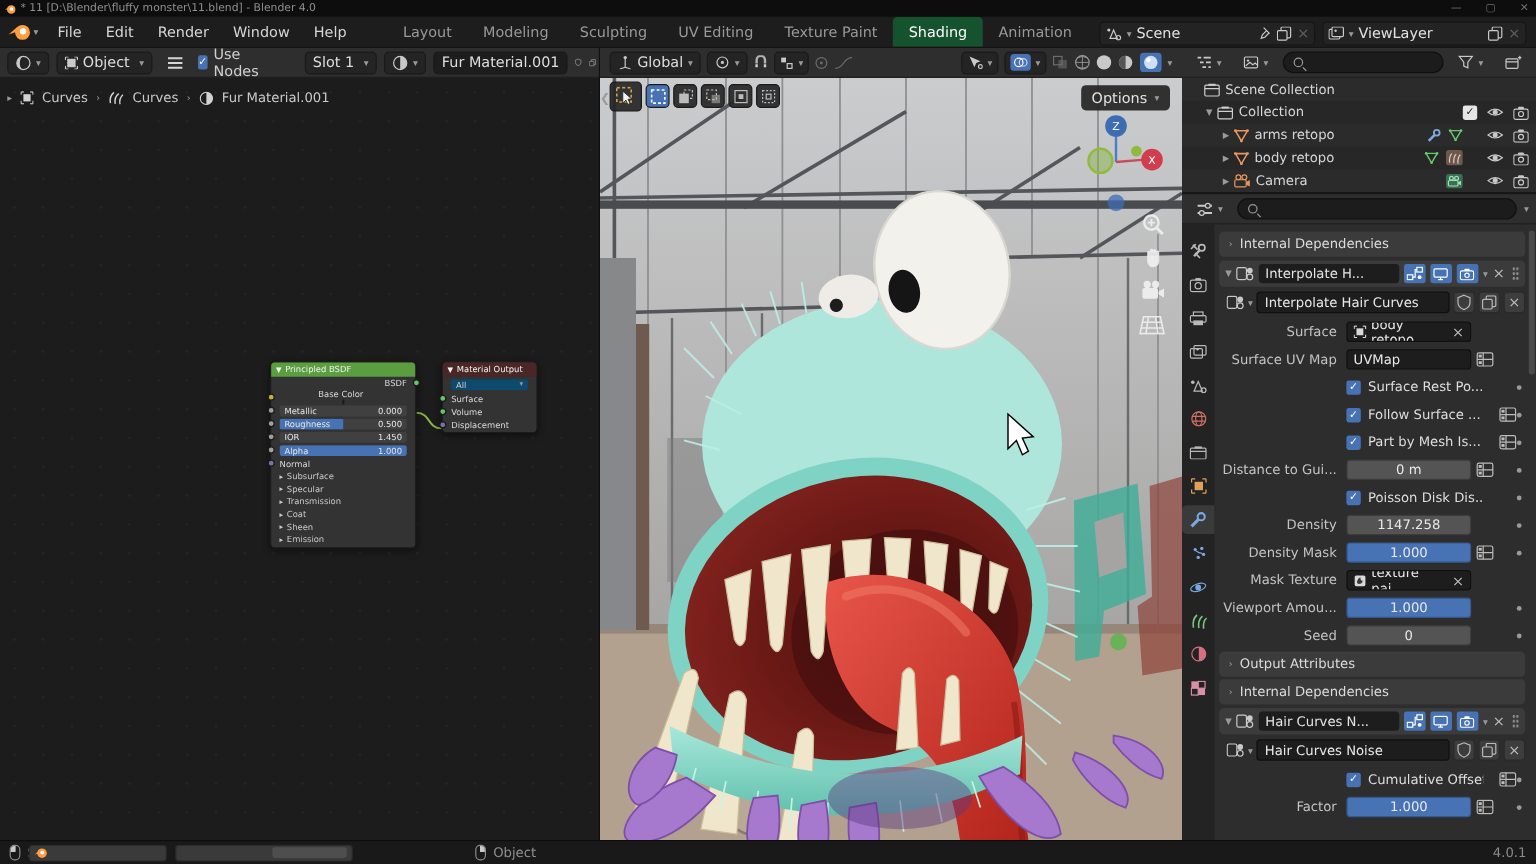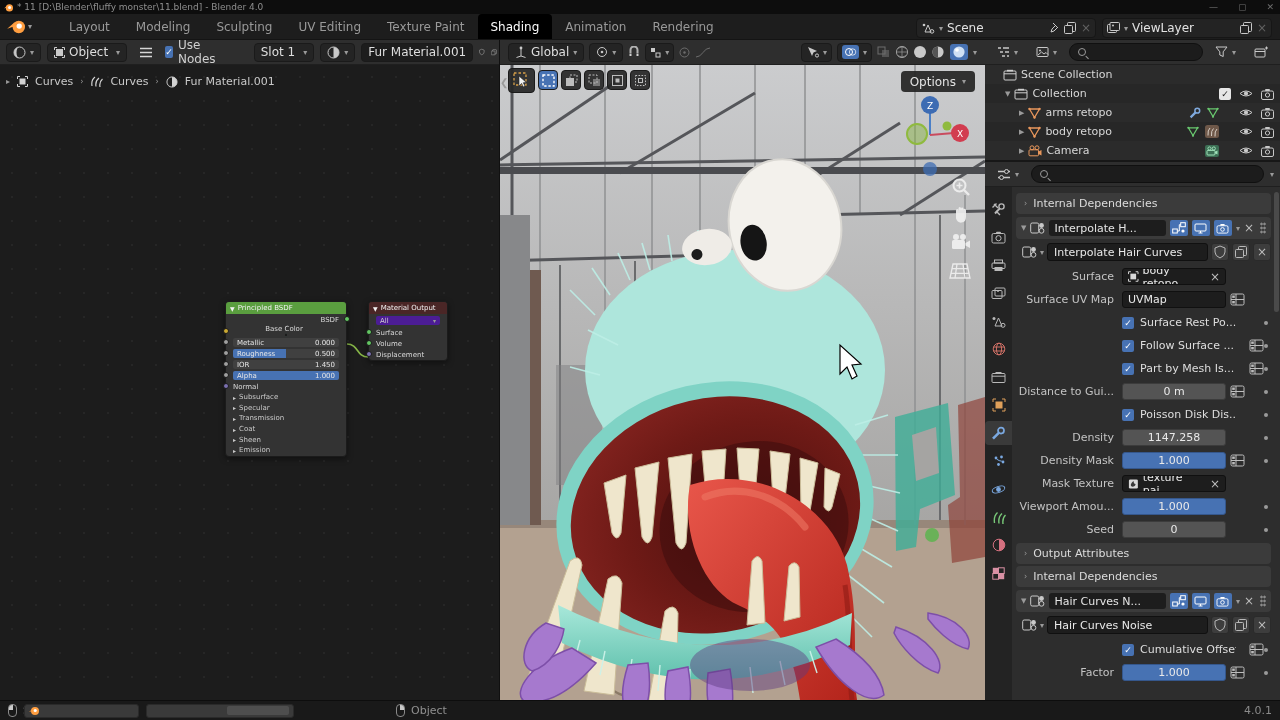--- a/index.html
+++ b/index.html
@@ -10,21 +10,21 @@
   
   #titlebar { left:0; top:0; width:1280px; height:14px; background:#0d0d0d; display:flex; align-items:center; padding-left:4px; gap:4px; font-size:9px; color:#8f8f8f; }
   #titlebar .winbtns { position:absolute; right:6px; top:0; height:14px; display:flex; gap:20px; color:#6e6e6e; font-size:9px; align-items:center; }
 
   
   #topbar { left:0; top:14px; width:1280px; height:26px; background:#1d1d1d; display:flex; align-items:stretch; border-bottom:1px solid #141414; }
   #menus { display:flex; align-items:center; padding-left:6px; }
   .menu { padding:0 10px; color:#d6d6d6; display:flex; align-items:center; height:100%; }
   #wstabs { display:flex; align-items:stretch; margin-left:24px; overflow:hidden; flex:1; }
   .wstab { padding:0 13px; display:flex; align-items:center; color:#999; white-space:nowrap; }
-  .wstab.active { background:#000000; color:#fdfdfd; border-radius:4px 4px 0 0; }
+  .wstab.active { background:#14532d; color:#fdfdfd; border-radius:4px 4px 0 0; }
   .idblock { display:flex; align-items:center; background:#232323; border:1px solid #161616; border-radius:4px; height:20px; margin-top:3px; padding:0 4px; gap:4px; }
   .idblock .nm { color:#e2e2e2; }
   .dim { opacity:.4; }
   .chev { color:#9a9a9a; font-size:8px; }
 
   
   .hdr { background:#2e2e2e; height:25px; display:flex; align-items:center; gap:6px; padding:0 6px; border-bottom:1px solid #1f1f1f; }
   .hbtn { background:#242424; border:1px solid #1a1a1a; border-radius:4px; height:19px; display:flex; align-items:center; padding:0 6px; gap:4px; color:#dedede; white-space:nowrap; }
   .flat { background:none; border:none; }
   .cbx { width:12px; height:12px; background:#4772b3; border-radius:2px; color:#fff; font-size:9px; line-height:12px; text-align:center; display:inline-block; }
@@ -41,21 +41,21 @@
   .node { position:absolute; background:#333333; border:1px solid #1b1b1b; border-radius:4px; font-size:7px; color:#d9d9d9; box-shadow:0 2px 6px rgba(0,0,0,.45); }
   .node .nhead { height:12px; border-radius:3px 3px 0 0; display:flex; align-items:center; padding:0 4px; gap:3px; color:#f2f2f2; }
   .nrow { height:11px; display:flex; align-items:center; padding:0 7px; position:relative; }
   .nslider { flex:1; height:9px; background:#404040; border-radius:2px; display:flex; align-items:center; padding:0 4px; position:relative; overflow:hidden; color:#e6e6e6; }
   .nslider .fill { position:absolute; left:0; top:0; bottom:0; background:#4772b3; }
   .nslider span { position:relative; z-index:1; }
   .nslider .vright { margin-left:auto; }
   .socket { position:absolute; width:6px; height:6px; border-radius:50%; border:1px solid #191919; top:2px; }
   .sockL { left:-3.5px; } .sockR { right:-3.5px; }
   .swatch { flex:1; height:9px; border-radius:2px; border:1px solid #1c1c1c; }
-  .ndrop { flex:1; height:9px; background:#4c1d95; border-radius:2px; display:flex; align-items:center; padding:0 4px; color:#cfcfcf; }
+  .ndrop { flex:1; height:9px; background:#0c4a6e; border-radius:2px; display:flex; align-items:center; padding:0 4px; color:#cfcfcf; }
 
   
   #viewport3d { left:500px; top:40px; width:485px; height:660px; overflow:hidden; background:#9b9b9b; }
   #vp-tools { position:absolute; left:8px; top:3px; display:flex; gap:3px; z-index:5; }
   .vbtn { width:27px; height:25px; background:rgba(38,38,38,.92); border:1px solid #1b1b1b; border-radius:4px; display:flex; align-items:center; justify-content:center; }
   .vbtn.small { width:20px; height:20px; margin-top:2px; }
   .vbtn.blue { background:#4772b3; }
   #vp-options { position:absolute; right:10px; top:6px; background:rgba(32,32,32,.9); border-radius:4px; height:21px; display:flex; align-items:center; gap:6px; padding:0 9px; color:#e3e3e3; z-index:5; }
   .sideicon { position:absolute; right:14px; z-index:5; opacity:.92; }
   #vp-header { position:absolute; left:500px; top:40px; width:485px; height:25px; background:#2e2e2e; border-bottom:1px solid #1f1f1f; display:flex; align-items:center; gap:5px; padding:0 8px; z-index:6; }
@@ -123,20 +123,27 @@
 
   <div id="topbar" class="abs">
     <div style="display:flex;align-items:center;padding-left:6px;">
       <svg width="22" height="16" viewBox="0 0 24 18">
           <circle cx="14" cy="9" r="7" fill="#ff9e40"></circle>
           <circle cx="14.5" cy="8" r="3" fill="#fff"></circle>
           <path d="M1 11 L9 4 L10 8 Z" fill="#ff9e40"></path>
         </svg>
       <span class="chev">▾</span>
     </div>
+    <div id="menus">
+        <div class="menu">File</div>
+        <div class="menu">Edit</div>
+        <div class="menu">Render</div>
+        <div class="menu">Window</div>
+        <div class="menu">Help</div>
+      </div>
     <div id="wstabs">
         <div class="wstab">Layout</div>
         <div class="wstab">Modeling</div>
         <div class="wstab">Sculpting</div>
         <div class="wstab">UV Editing</div>
         <div class="wstab">Texture Paint</div>
         <div class="wstab active">Shading</div>
         <div class="wstab">Animation</div>
         <div class="wstab">Rendering</div>
       </div>

